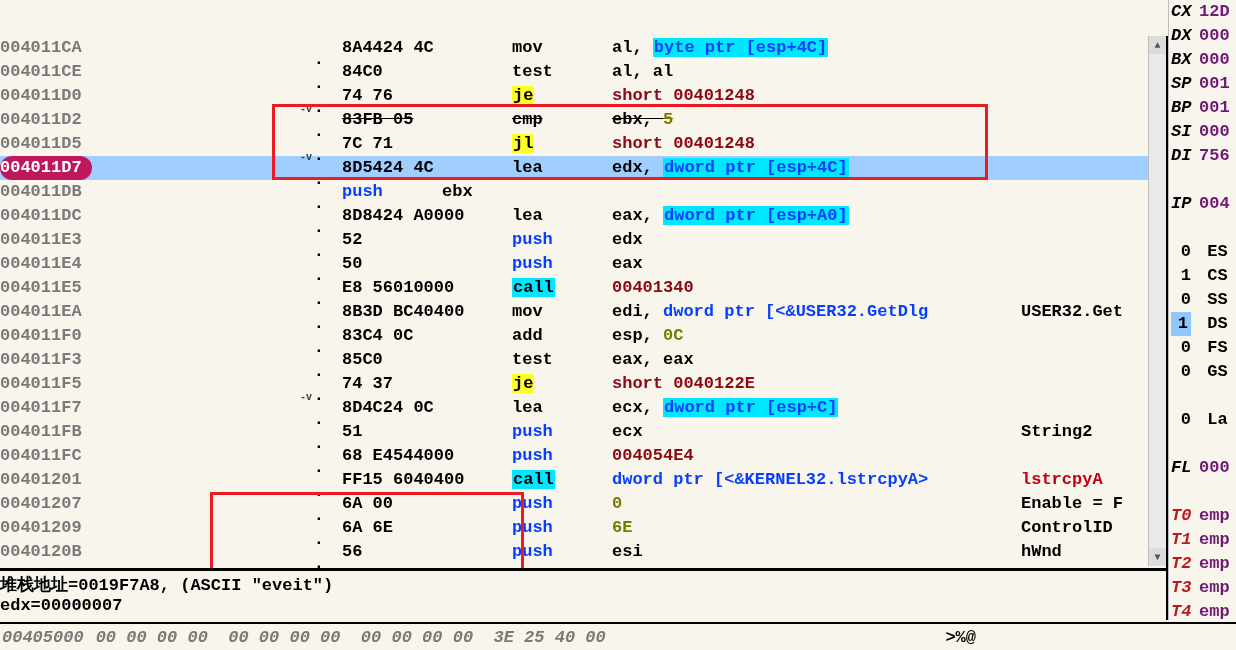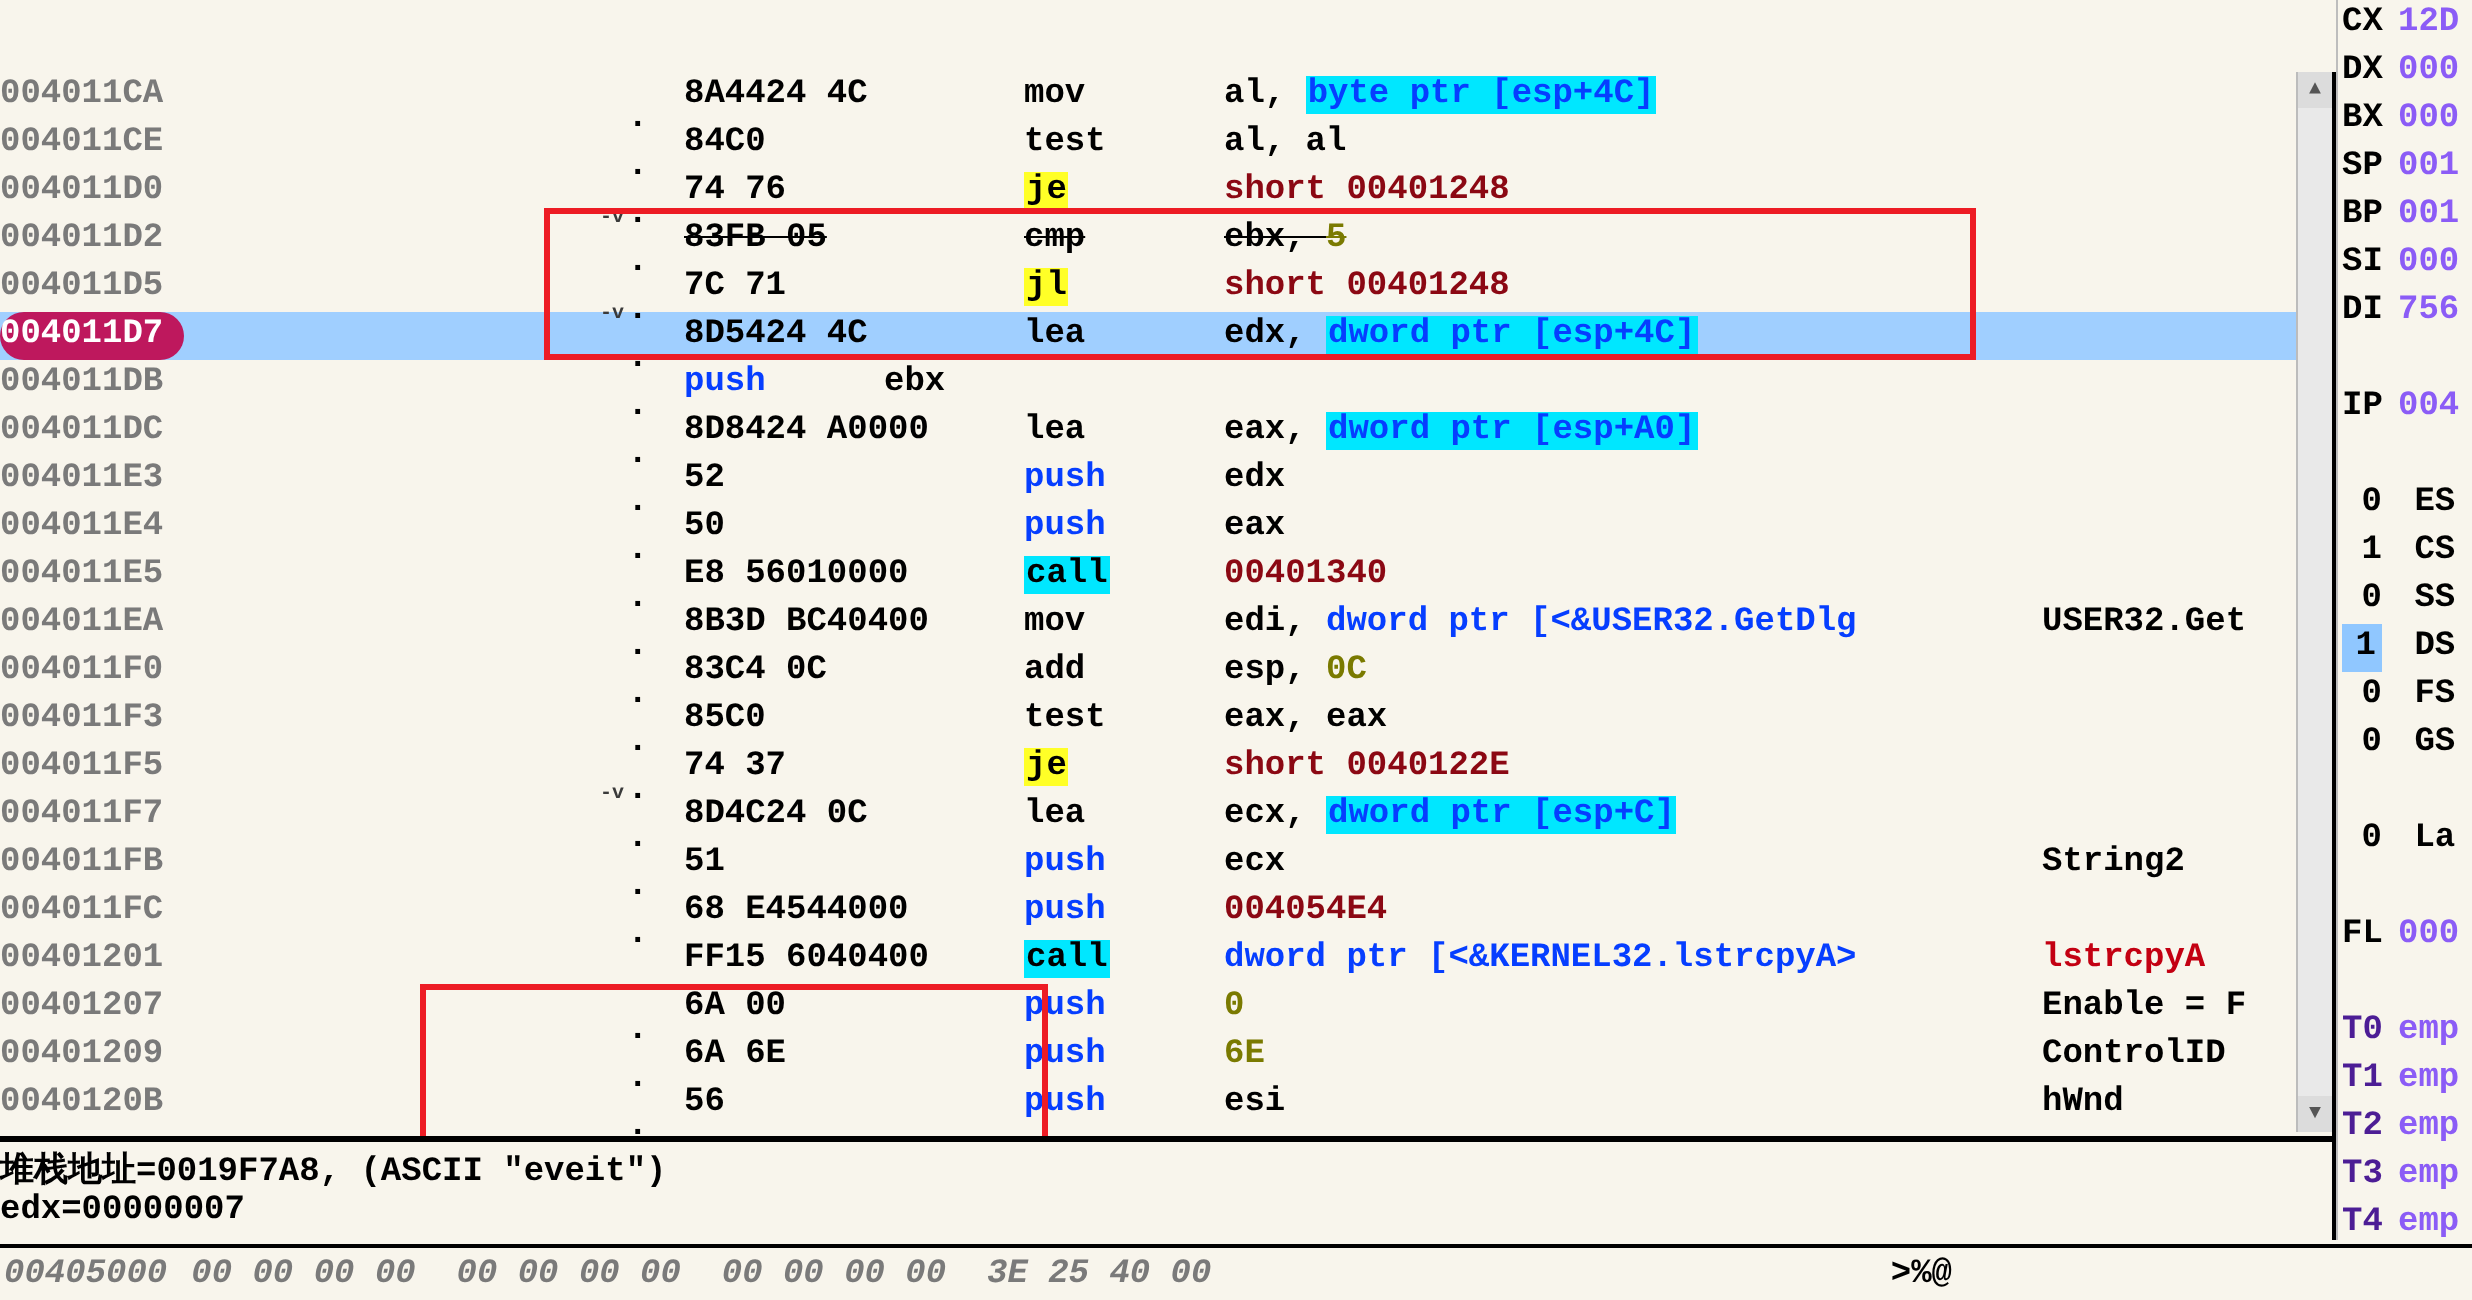--- a/index.html
+++ b/index.html
@@ -80,21 +80,21 @@
   }
   .comment-col {
     width: 145px;
     color: #000;
   }
   .c-black { color: #000; }
   .c-blue { color: #063eff; }
   .c-red { color: #c30012; }
   .c-darkred { color: #8b0813; }
   .c-olive { color: #7a7a00; }
-  .c-gray { color: #4c1d95; }
+  .c-gray { color: #b91c1c; }
   .hl-yellow { background: #ffff27; color: #000; padding: 0 1px; }
   .hl-cyan { background: #00e7ff; color: #063eff; padding: 0 1px; }
   .hl-cyan-black { background: #00e7ff; color: #000; padding: 0 1px; }
 
   .highlight-box {
     position: absolute;
     border: 3px solid #ed1c24;
     pointer-events: none;
   }
   #hbox1 { left: 272px; top: 68px; width: 716px; height: 76px; }
@@ -120,22 +120,22 @@
     font-size: 17px;
     position: relative;
   }
   .reg-row {
     display: flex;
     height: 24px;
     line-height: 24px;
     white-space: pre;
     padding-left: 2px;
   }
-  .reg-row .rn { width: 28px; }
-  .reg-row .rv { color: #8b5cf6; }
+  .reg-row .rn { width: 28px; font-style: italic; }
+  .reg-row .rv { color: #701a75; }
   .seg-idx { width: 20px; text-align:right; margin-right:6px; }
   .ds-highlight { background: #90c7ff; }
   .scrollbar-track {
     position: absolute;
     right: 0; width: 18px; top: 0; bottom:0;
     background: #e9e9e9;
     border-left:1px solid #bcbcbc;
   }
   .scroll-arrow {
     position:absolute; left:0; right:0; height:18px;

